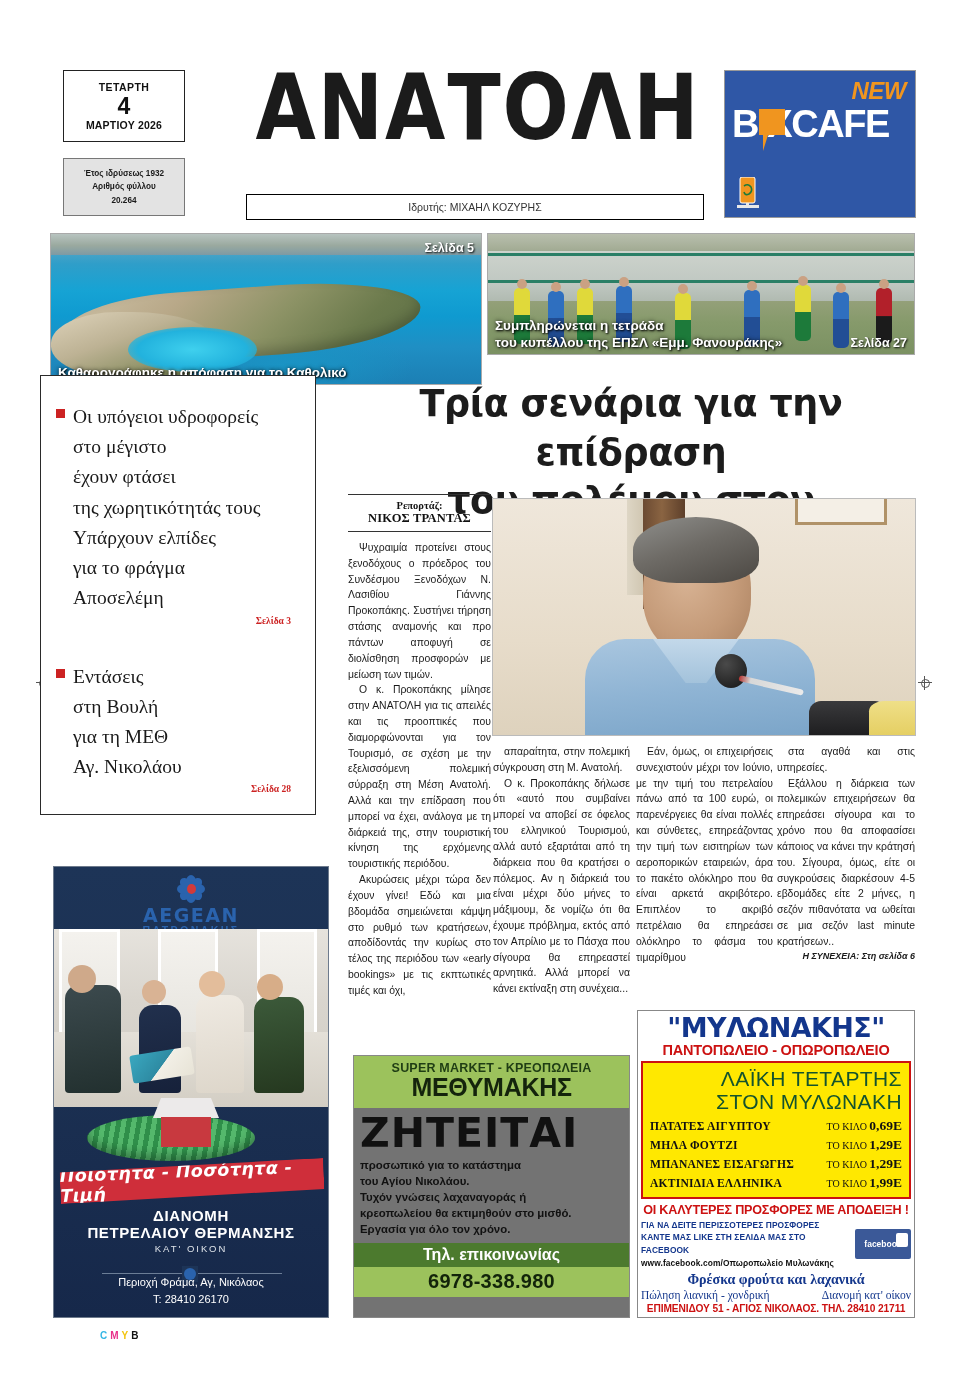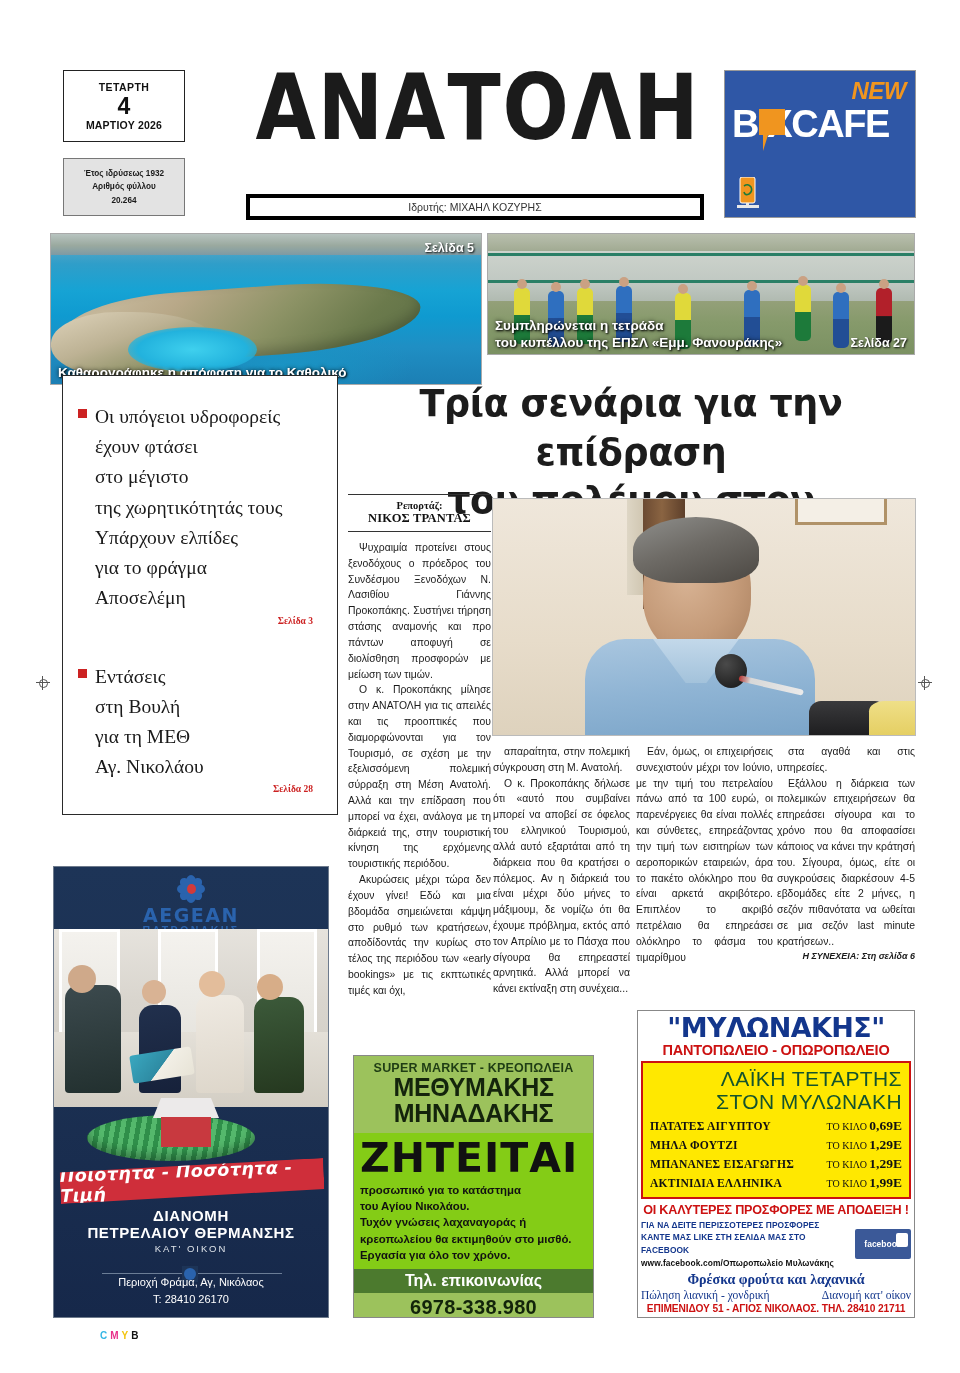--- a/index.html
+++ b/index.html
@@ -47,21 +47,21 @@
     line-height:1.0; color:#1b1b1b;
     transform: scaleY(1.16) scaleX(1.0);
     transform-origin: center top;
   }
   .paper-sub {
     margin-top:19px; font-size:13.4px; font-weight:bold; color:#1b1b1b;
     letter-spacing:.2px;
   }
   .founder-box {
     position:absolute; left:198px; top:136px; width:458px; height:26px;
-    border:4px solid #000000; background:#fff;
+    border:1px solid #000000; background:#fff;
     display:flex; align-items:center; justify-content:center;
     font-size:10.5px; color:#333;
   }
 
   
   .boxcafe {
     position:absolute; right:0px; top:12px; width:192px; height:148px;
     background:#2f57a6; border:1px solid #999;
   }
   .bc-new {
@@ -141,21 +141,21 @@
   .sp-grass { position:absolute; left:0; bottom:0; width:100%; height:44%;
     background:linear-gradient(180deg,#94a079 0%,#869a6b 40%,#7b9162 100%); }
   .player { position:absolute; bottom:8%; width:16px; height:56px; border-radius:5px; }
   .p-yellow { background:linear-gradient(180deg,#e0d93a 0%,#e0d93a 48%,#1d7a3a 49%,#1d7a3a 100%); }
   .p-blue   { background:linear-gradient(180deg,#2f6fbf 0%,#2f6fbf 48%,#224e95 49%,#224e95 100%); }
   .p-red    { background:linear-gradient(180deg,#b2202a 0%,#b2202a 50%,#1b1b1b 51%,#1b1b1b 100%); }
   .p-head   { position:absolute; top:-9px; left:3px; width:10px; height:10px; border-radius:50%; background:#caa183; }
 
   
   .sidebar {
-    position:absolute; left:62px; top:375px; width:276px; height:440px;
+    position:absolute; left:40px; top:375px; width:276px; height:440px;
     border:1px solid #2a2a2a; background:#fff;
   }
   .sb-item { position:relative; padding:0 18px 0 32px; }
   .sb-bullet {
     position:absolute; left:15px; top:7px; width:9px; height:9px; background:#cc2222;
   }
   .sb-text {
     font-family:"Liberation Serif", serif;
     font-size:19.5px; line-height:1.55; color:#1a1a1a;
   }
@@ -330,22 +330,22 @@
     position:absolute; left:2px; top:2px; width:12px; height:12px;
     background:#2a63ad; border-radius:50%;
   }
   .ag-addr {
     position:absolute; left:0; bottom:10px; width:100%; text-align:center; color:#fff;
     font-size:11px; line-height:1.5;
   }
 
   
   .meth {
-    position:absolute; left:353px; top:1055px; width:241px; height:263px;
-    border:1px solid #888; background:#84cc16; overflow:hidden;
+    position:absolute; left:353px; top:1055px; width:277px; height:263px;
+    border:1px solid #888; background:#737373; overflow:hidden;
   }
   .me-top { background:#9cc25c; padding:5px 0 7px; text-align:center; }
   .me-sm { font-size:12.5px; font-weight:bold; color:#1f3d14; letter-spacing:.2px; }
   .me-n1 { font-size:25px; font-weight:bold; color:#14240c; line-height:1.02; letter-spacing:-.3px; }
   .me-n2 { font-size:25px; font-weight:bold; color:#14240c; line-height:1.02; letter-spacing:-.3px; }
   .me-mid { padding:4px 6px 6px; }
   .me-big { font-size:41px; font-weight:bold; letter-spacing:1px; color:#111;
             font-family:"DejaVu Sans", sans-serif; line-height:1.05; }
   .me-body { font-size:11.4px; font-weight:bold; line-height:1.42; color:#111; margin-top:2px; }
   .me-bot { background:#4c7a2e; text-align:center; padding:3px 0; }
@@ -487,22 +487,22 @@
     <div class="cap">του κυπέλλου της ΕΠΣΛ «Εμμ. Φανουράκης»</div>
     <div class="pg" style="bottom:4px;">Σελίδα 27</div>
   </div>
 
   <div class="sidebar">
 
     <div class="sb-item" style="margin-top:26px;">
       <div class="sb-bullet"></div>
       <div class="sb-text">
         <div>Οι υπόγειοι υδροφορείς</div>
+        <div>στο μέγιστο</div>
         <div>έχουν φτάσει</div>
-        <div>στο μέγιστο</div>
         <div>της χωρητικότητάς τους</div>
         <div>Υπάρχουν ελπίδες</div>
         <div>για το φράγμα</div>
         <div>Αποσελέμη</div>
       </div>
       <div class="sb-page">Σελίδα 3</div>
     </div>
 
     <div class="sb-item" style="margin-top:36px;">
       <div class="sb-bullet"></div>
@@ -620,21 +620,20 @@
     <div class="ag-addr">
       <div>Περιοχή Φράμα, Αγ, Νικόλαος</div>
       <div>Τ: 28410 26170</div>
     </div>
   </div>
 
   <div class="meth">
     <div class="me-top">
       <div class="me-sm">SUPER MARKET - ΚΡΕΟΠΩΛΕΙΑ</div>
       <div class="me-n1">ΜΕΘΥΜΑΚΗΣ</div>
-      <div class="me-n2">ΜΗΝΑΔΑΚΗΣ</div>
     </div>
     <div class="me-mid">
       <div class="me-big">ΖΗΤΕΙΤΑΙ</div>
       <div class="me-body">
         <div>προσωπικό για το κατάστημα</div>
         <div>του Αγίου Νικολάου.</div>
         <div>Τυχόν γνώσεις λαχαναγοράς ή</div>
         <div>κρεοπωλείου θα εκτιμηθούν στο μισθό.</div>
         <div>Εργασία για όλο τον χρόνο.</div>
       </div>

